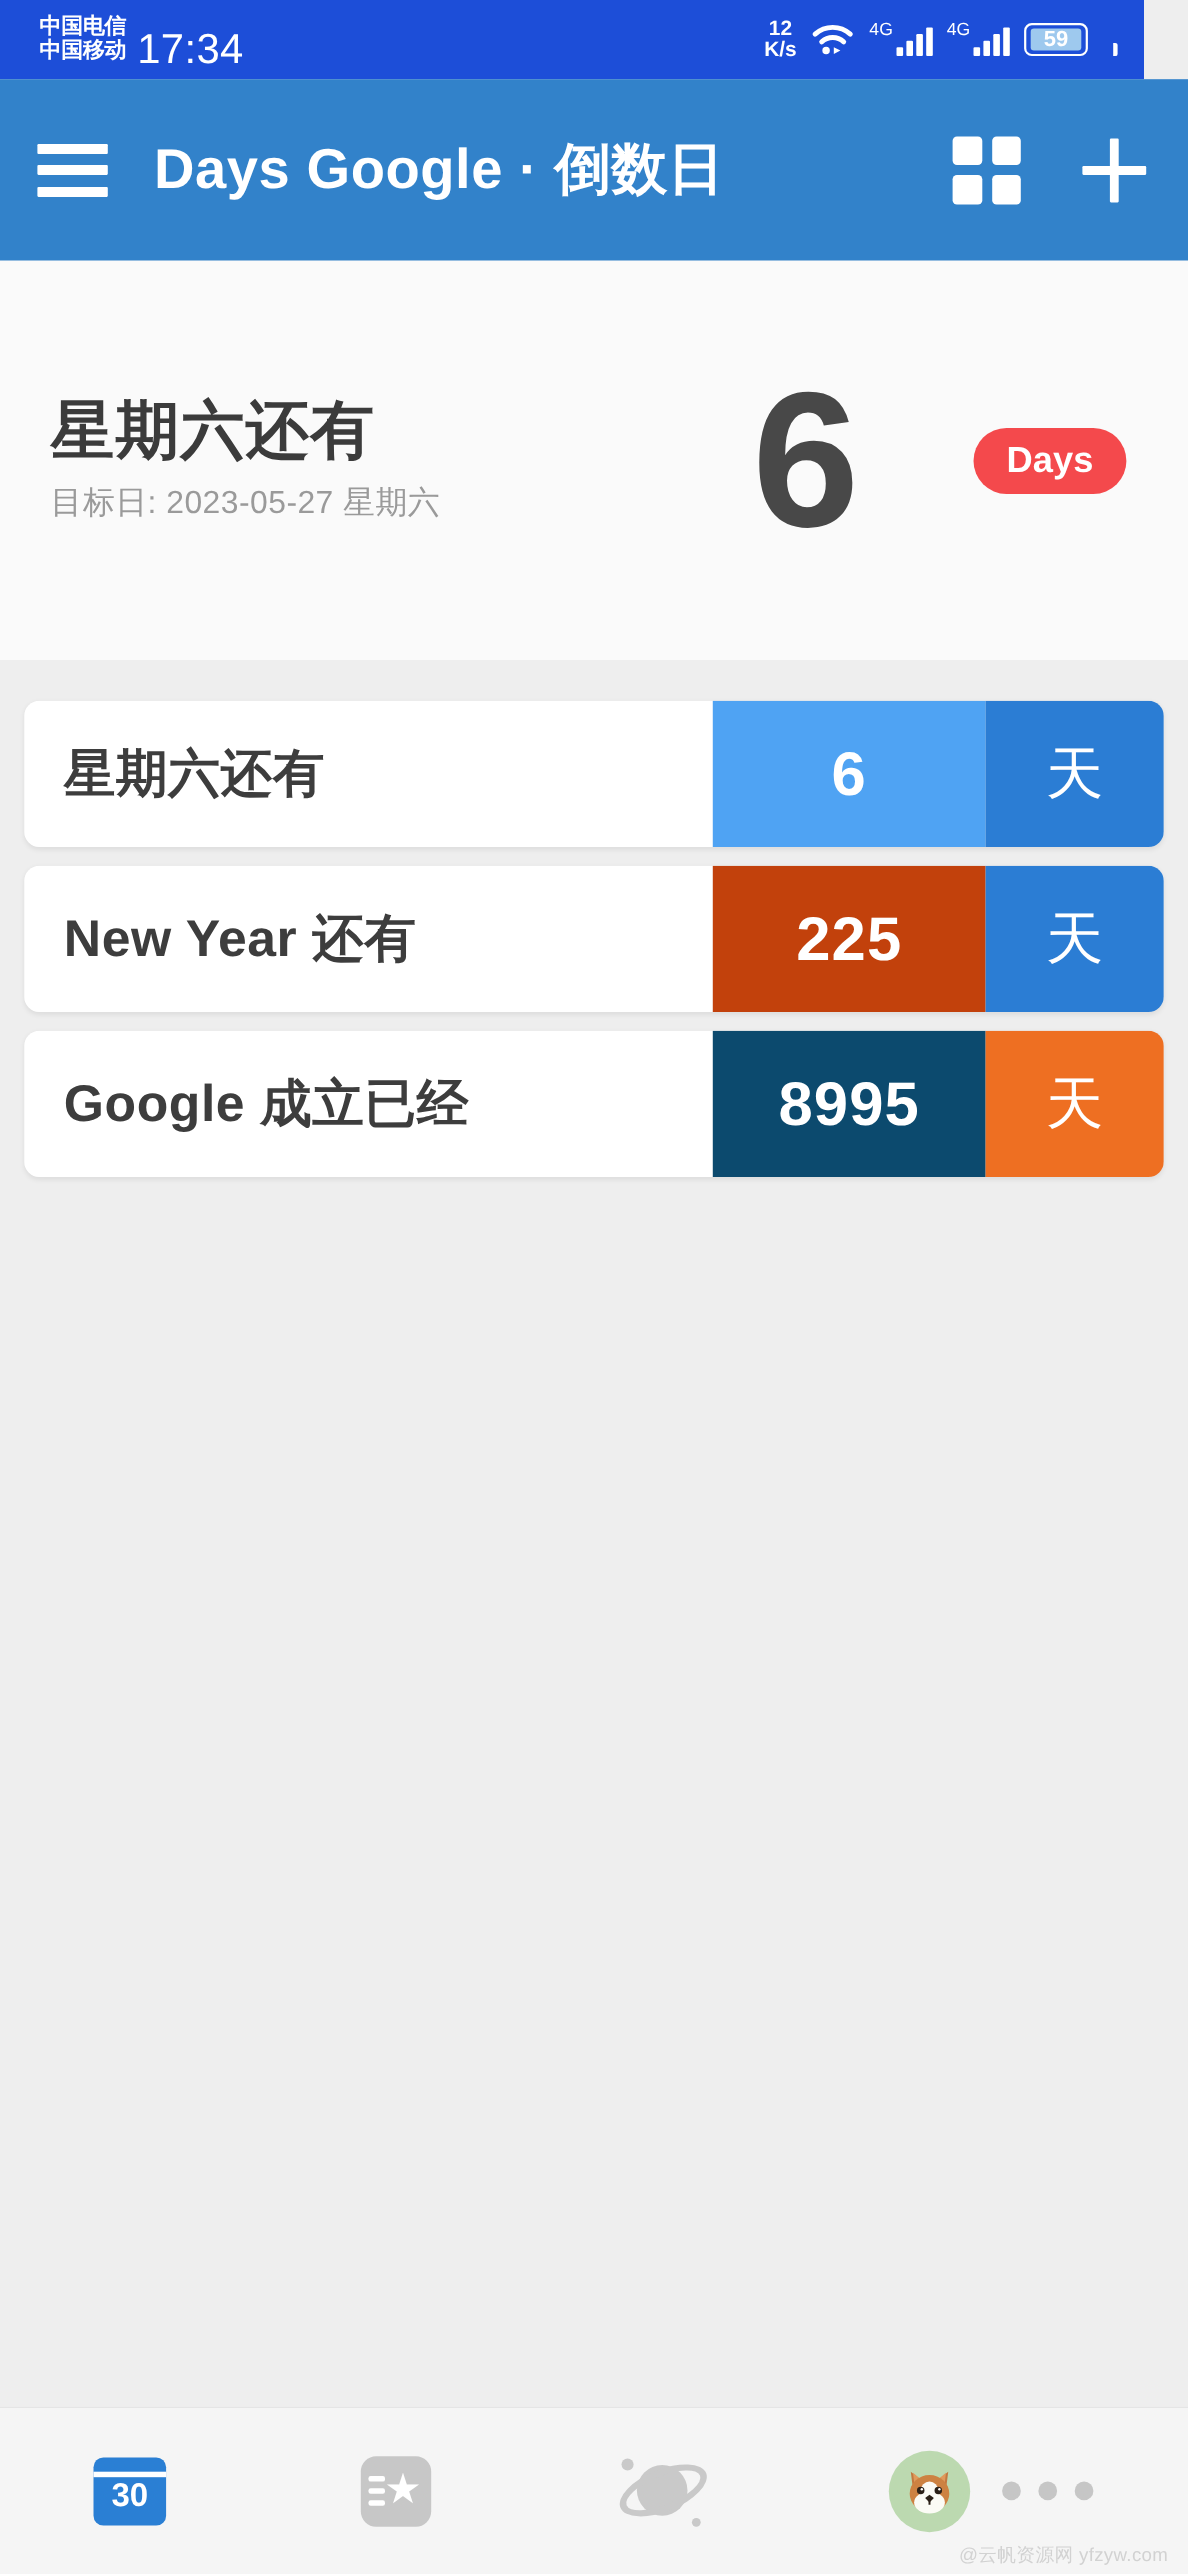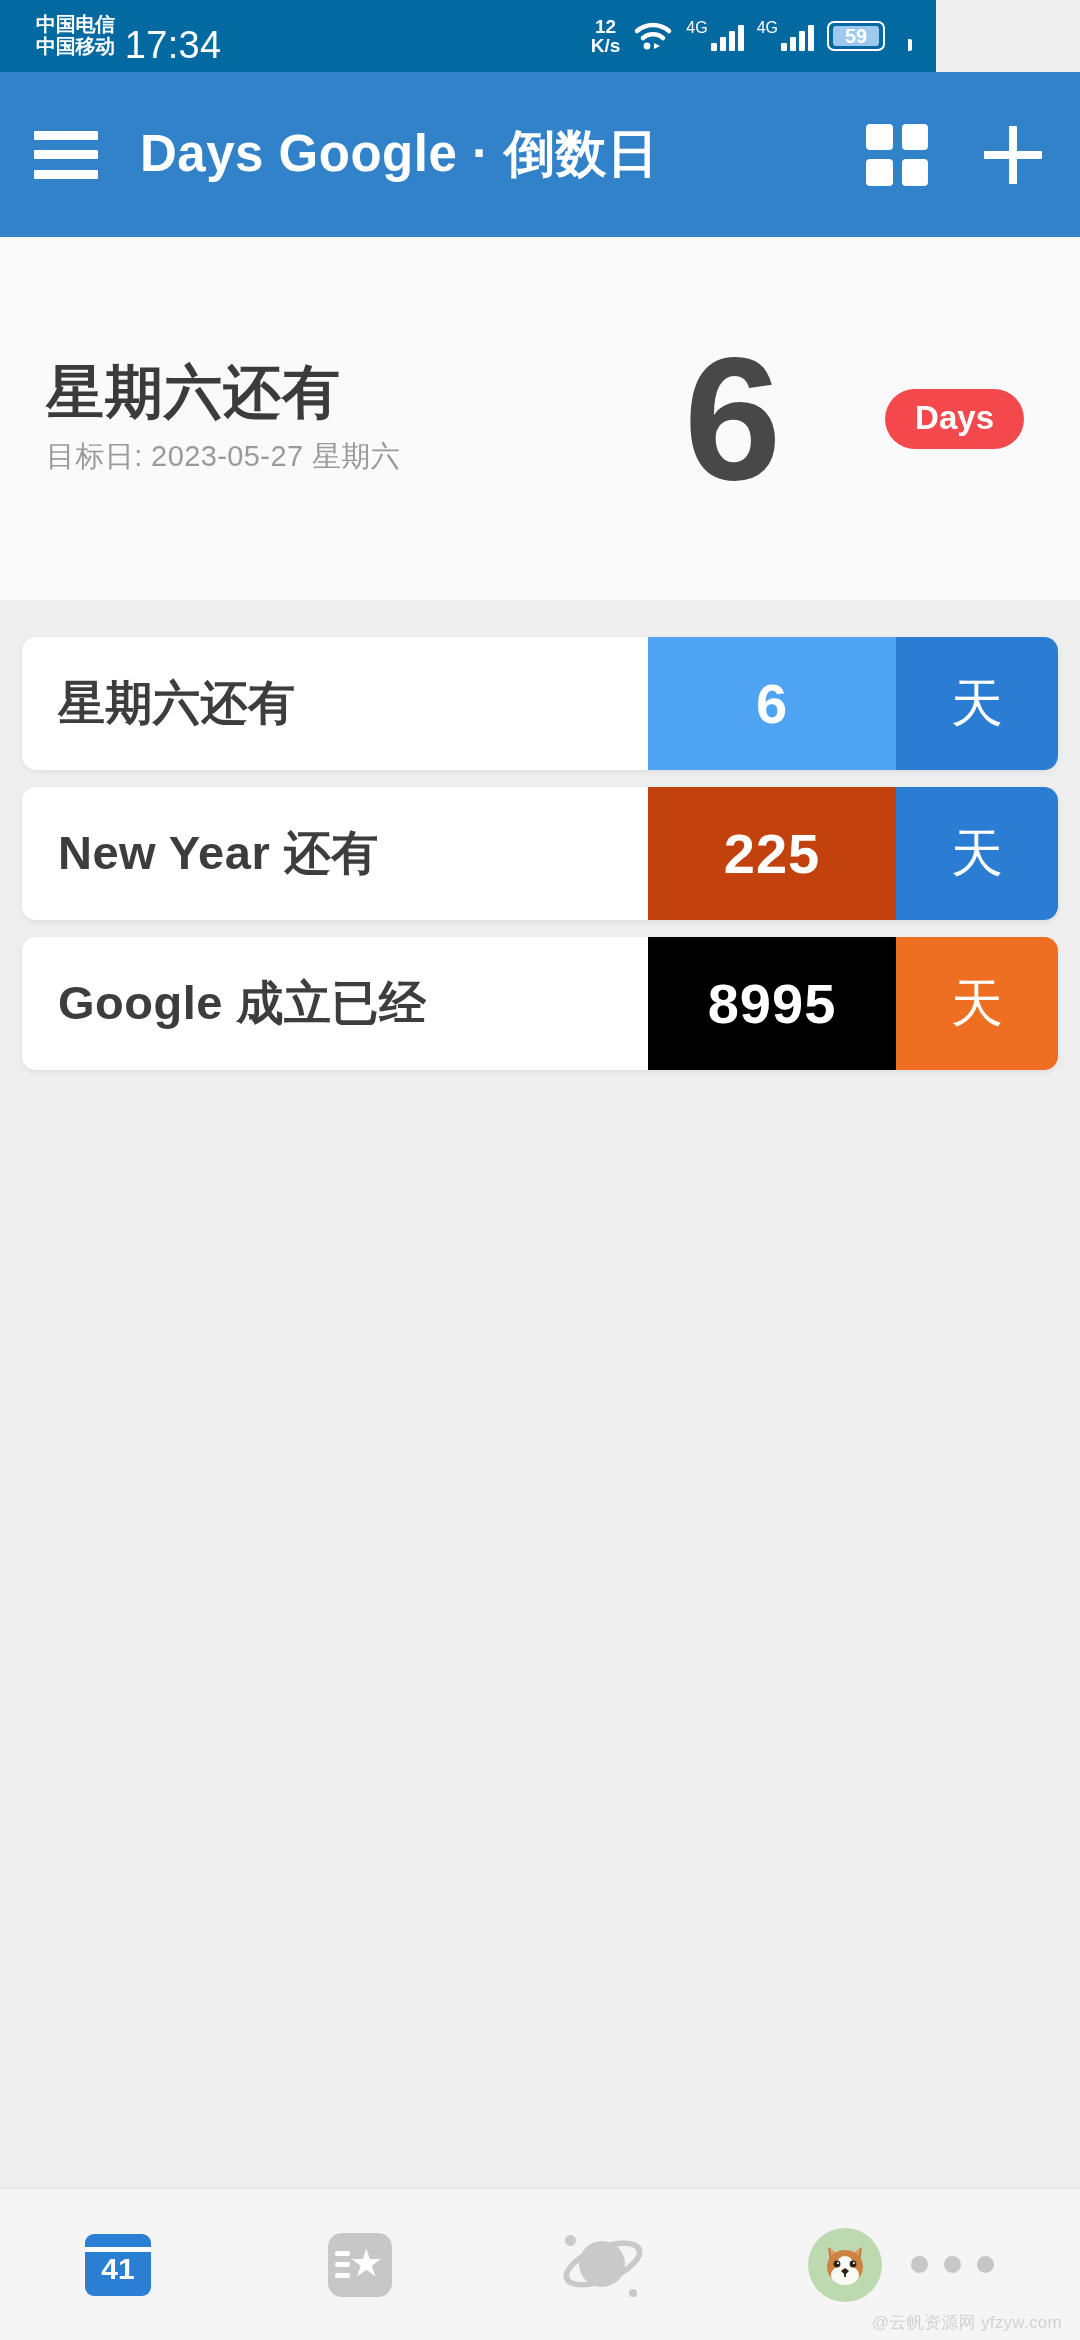--- a/index.html
+++ b/index.html
@@ -6,22 +6,22 @@
   html, body {
     width:1080px; height:2340px;
     background:#eeeeee;
     font-family:"Liberation Sans","DejaVu Sans",sans-serif;
     overflow:hidden;
   }
   #screen { position:relative; width:1080px; height:2340px; background:#eeeeee; }
 
   
   .statusbar {
-    position:absolute; top:0; left:0; width:936px; height:72px;
-    background:#0369a1; color:#ffffff;
+    position:absolute; top:0; left:0; width:1040px; height:72px;
+    background:#1d4ed8; color:#ffffff;
     display:flex; align-items:center; justify-content:space-between;
     padding:0 24px 0 36px;
   }
   .sb-left { display:flex; align-items:center; gap:10px; }
   .carriers { display:flex; flex-direction:column; line-height:1.08;
               font-size:20px; font-weight:600; letter-spacing:-0.3px; }
   .clock { font-size:38px; font-weight:500; letter-spacing:0.3px; margin-top:18px; }
   .sb-right { display:flex; align-items:center; gap:13px; }
   .netspeed { display:flex; flex-direction:column; align-items:center;
               font-size:19px; font-weight:600; line-height:1.0; }
@@ -238,31 +238,31 @@
     </div>
 
     <div class="row">
       <div class="row-title">New Year 还有</div>
       <div class="row-num" style="background:#c2410c">225</div>
       <div class="row-unit" style="background:#2b7dd4">天</div>
     </div>
 
     <div class="row">
       <div class="row-title">Google 成立已经</div>
-      <div class="row-num" style="background:#000000">8995</div>
+      <div class="row-num" style="background:#0c4a6e">8995</div>
       <div class="row-unit" style="background:#ee6f22">天</div>
     </div>
 
   </div>
 
   <div class="bottombar">
 
     <div class="nav-item">
       <div class="cal-ico">
-        <span>41</span>
+        <span>30</span>
       </div>
     </div>
     <div class="nav-gap"></div>
 
     <div class="nav-item">
       <div class="star-ico">
         <span class="lines">
             <i></i>
             <i></i>
             <i></i>

